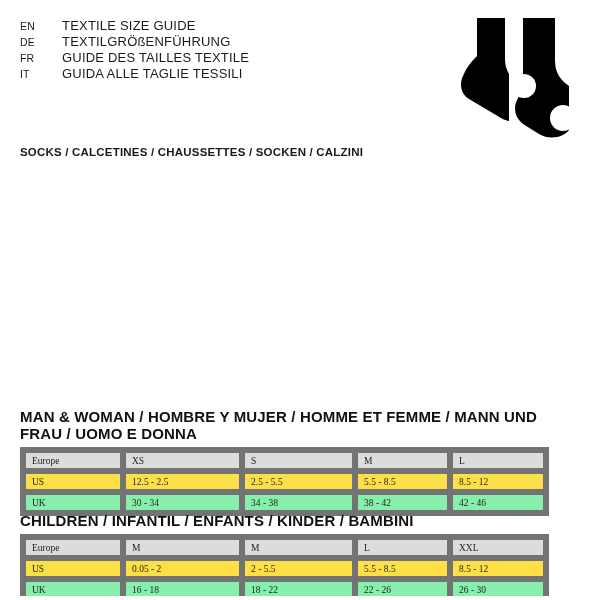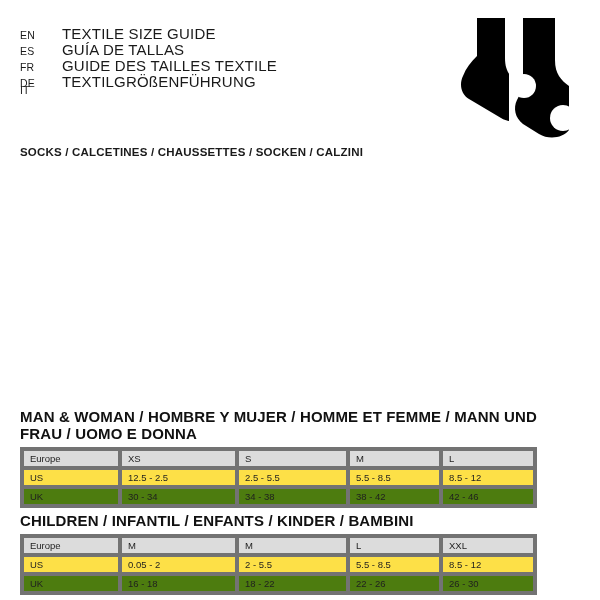--- a/index.html
+++ b/index.html
@@ -36,22 +36,21 @@
     height: 16px;
     font-size: 10.5px;
     letter-spacing: 0.2px;
   }
   .lang-code {
     width: 42px;
     flex: none;
     font-size: 10.5px;
   }
   .lang-text {
-    font-size: 15px;
-    margin-top: 8px;
+    font-size: 13px;
   }
 
   .subtitle {
     position: absolute;
     left: 20px;
     top: 111px;
     font-size: 11.5px;
     font-weight: bold;
     letter-spacing: 0.2px;
     margin-top: 35px;
@@ -84,32 +83,33 @@
   }
   table.size-table {
     border-collapse: collapse;
     width: 463px;
     table-layout: fixed;
   }
   table.size-table td {
     font-size: 9.5px;
     height: 15px;
     padding: 0 0 0 6px;
-    border: 4px solid #737373;
+    border: 6px solid #737373;
     color: #1f1f1f;
     white-space: nowrap;
+    font-family: Liberation Serif, serif;
   }
   table.size-table tr.head td {
     background: #dcdcdc;
   }
   table.size-table tr.odd td {
     background: #fde047;
   }
   table.size-table tr.even td {
-    background: #4d7c0f;
+    background: #86efac;
   }
   table.size-table td.c0 { width: 88px; }
   table.size-table td.c1 { width: 107px; }
   table.size-table td.c2 { width: 101px; }
   table.size-table td.c3 { width: 83px; }
   table.size-table td.c4 { width: 84px; }
 
   .bottom-rule {
     position: absolute;
     left: 0;
@@ -123,33 +123,30 @@
 <body>
 
 <div class="page">
 
   <div class="lang-block">
     <div class="lang-row">
       <span class="lang-code">EN</span>
       <span class="lang-text">TEXTILE SIZE GUIDE</span>
     </div>
     <div class="lang-row">
-      <span class="lang-code">ES</span>
-      <span class="lang-text">GUÍA DE TALLAS</span>
+      <span class="lang-code">DE</span>
+      <span class="lang-text">TEXTILGRÖßENFÜHRUNG</span>
     </div>
     <div class="lang-row">
       <span class="lang-code">FR</span>
       <span class="lang-text">GUIDE DES TAILLES TEXTILE</span>
     </div>
     <div class="lang-row">
-      <span class="lang-code">DE</span>
-      <span class="lang-text">TEXTILGRÖßENFÜHRUNG</span>
-    </div>
-    <div class="lang-row">
       <span class="lang-code">IT</span>
+      <span class="lang-text">GUIDA ALLE TAGLIE TESSILI</span>
     </div>
   </div>
 
   <div class="subtitle">SOCKS / CALCETINES / CHAUSSETTES / SOCKEN / CALZINI</div>
 
   <div class="illustration">
     <svg width="165" height="150" viewBox="0 0 165 150" xmlns="http://www.w3.org/2000/svg">
 
       <g fill="#000000">
         <path d="M72 38 L72 0 L100 0 L100 40

